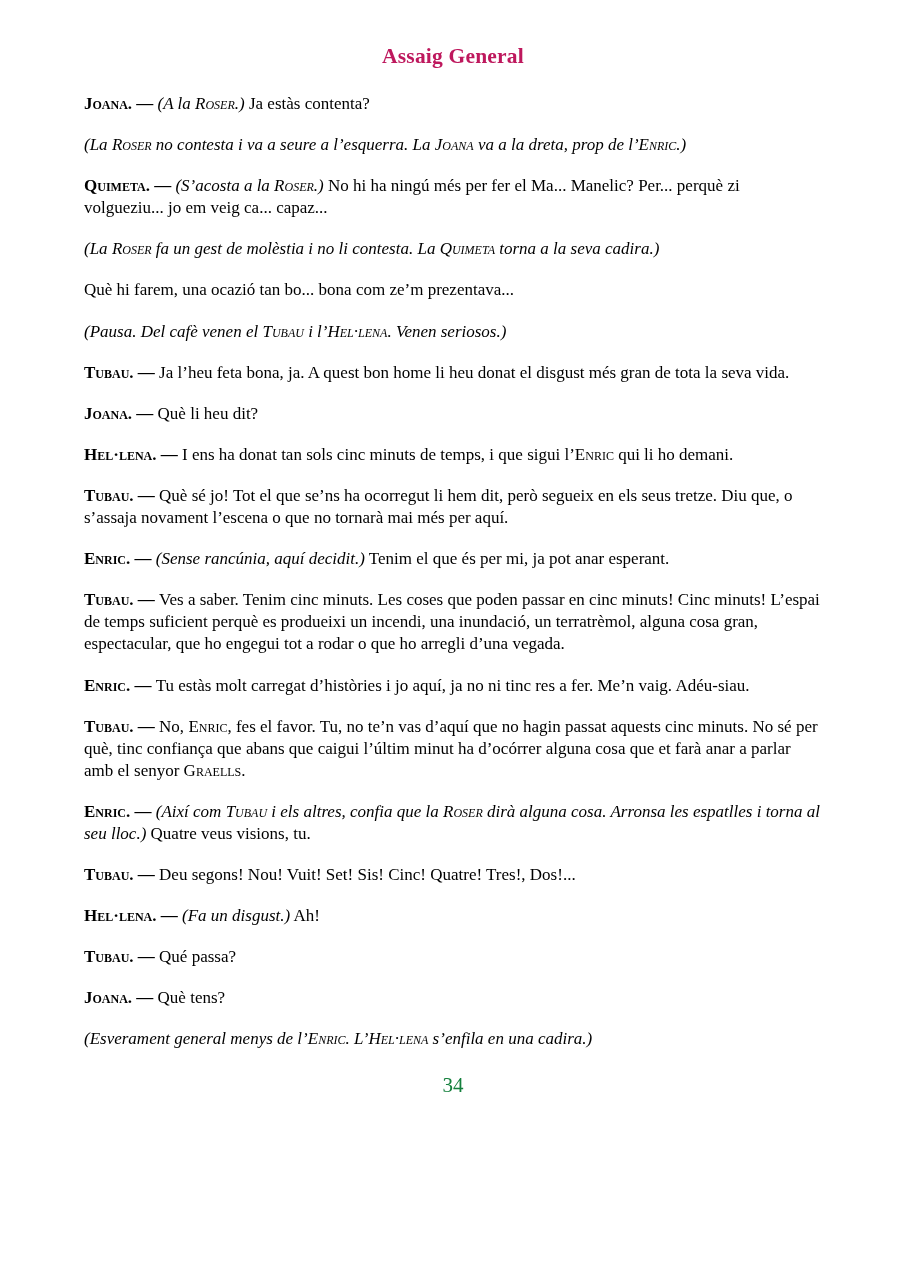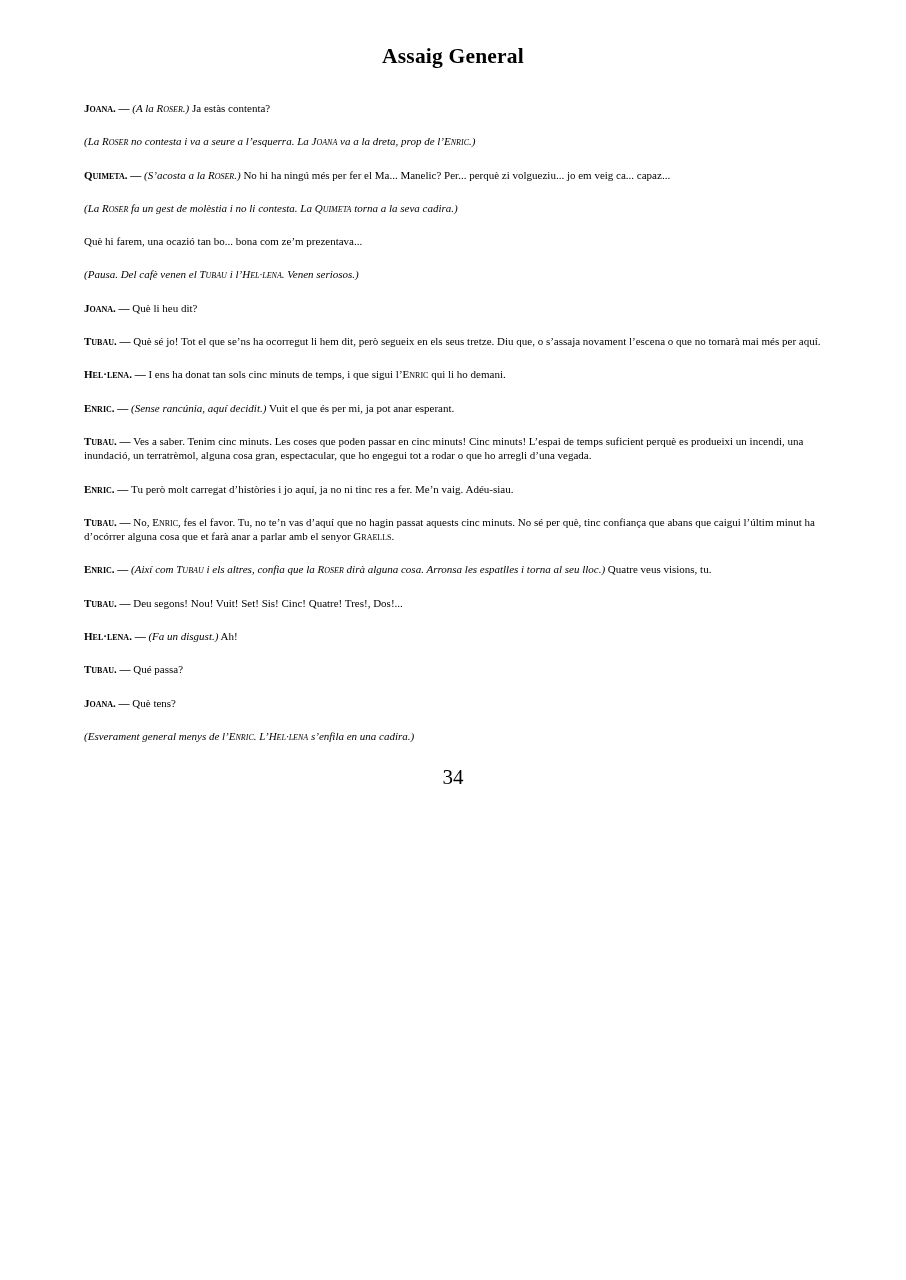--- a/index.html
+++ b/index.html
@@ -15,28 +15,28 @@
   }
   .page {
     width: 906px;
     min-height: 1280px;
     box-sizing: border-box;
     padding: 44px 84px 20px 84px;
     position: relative;
   }
   .doc-title {
     text-align: center;
-    color: #000000;
+    color: #be185d;
     font-weight: bold;
     font-size: 21.5px;
     letter-spacing: 0.2px;
-    margin: 0 0 32px 0;
+    margin: 0 0 24px 0;
   }
   .line {
-    font-size: 11px;
+    font-size: 17px;
     line-height: 1.30;
     margin: 0 0 19px 0;
     text-align: left;
   }
   .line:last-of-type {
     margin-bottom: 16px;
     font-family: Liberation Serif, serif;
   }
   
   .sc {
@@ -52,45 +52,46 @@
   }
   .stage {
     font-style: italic;
   }
   .stage .sc {
     font-style: italic;
     font-variant: small-caps;
   }
   .page-number {
     text-align: center;
-    color: #000000;
+    color: #15803d;
     font-size: 21px;
     margin-top: 22px;
   }
 </style>
 </head>
 <body>
 
 <div class="page">
 
   <h1 class="doc-title">Assaig General</h1>
 
   <div id="script-body">
       <p class="line"><span class="speaker"><span class="sc">Joana</span>.</span><span class="dash"> — </span><span class="stage">(A la <span class="sc">Roser</span>.)</span><span> Ja estàs contenta?</span></p>
       <p class="line"><span class="stage">(La <span class="sc">Roser</span> no contesta i va a seure a l’esquerra. La <span class="sc">Joana</span> va a la dreta, prop de l’<span class="sc">Enric</span>.)</span></p>
       <p class="line"><span class="speaker"><span class="sc">Quimeta</span>.</span><span class="dash"> — </span><span class="stage">(S’acosta a la <span class="sc">Roser</span>.)</span><span> No hi ha ningú més per fer el Ma... Manelic? Per... perquè zi volgueziu... jo em veig ca... capaz...</span></p>
       <p class="line"><span class="stage">(La <span class="sc">Roser</span> fa un gest de molèstia i no li contesta. La <span class="sc">Quimeta</span> torna a la seva cadira.)</span></p>
       <p class="line"><span>Què hi farem, una ocazió tan bo... bona com ze’m prezentava...</span></p>
       <p class="line"><span class="stage">(Pausa. Del cafè venen el <span class="sc">Tubau</span> i l’<span class="sc">Hel·lena</span>. Venen seriosos.)</span></p>
+      <p class="line"><span class="speaker"><span class="sc">Tubau</span>.</span><span class="dash"> — </span><span>Ja l’heu feta bona, ja. A quest bon home li heu donat el disgust més gran de tota la seva vida.</span></p>
       <p class="line"><span class="speaker"><span class="sc">Joana</span>.</span><span class="dash"> — </span><span>Què li heu dit?</span></p>
+      <p class="line"><span class="speaker"><span class="sc">Hel·lena</span>.</span><span class="dash"> — </span><span>I ens ha donat tan sols cinc minuts de temps, i que sigui l’<span class="sc">Enric</span> qui li ho demani.</span></p>
       <p class="line"><span class="speaker"><span class="sc">Tubau</span>.</span><span class="dash"> — </span><span>Què sé jo! Tot el que se’ns ha ocorregut li hem dit, però segueix en els seus tretze. Diu que, o s’assaja novament l’escena o que no tornarà mai més per aquí.</span></p>
-      <p class="line"><span class="speaker"><span class="sc">Hel·lena</span>.</span><span class="dash"> — </span><span>I ens ha donat tan sols cinc minuts de temps, i que sigui l’<span class="sc">Enric</span> qui li ho demani.</span></p>
-      <p class="line"><span class="speaker"><span class="sc">Enric</span>.</span><span class="dash"> — </span><span class="stage">(Sense rancúnia, aquí decidit.)</span><span> Vuit el que és per mi, ja pot anar esperant.</span></p>
+      <p class="line"><span class="speaker"><span class="sc">Enric</span>.</span><span class="dash"> — </span><span class="stage">(Sense rancúnia, aquí decidit.)</span><span> Tenim el que és per mi, ja pot anar esperant.</span></p>
       <p class="line"><span class="speaker"><span class="sc">Tubau</span>.</span><span class="dash"> — </span><span>Ves a saber. Tenim cinc minuts. Les coses que poden passar en cinc minuts! Cinc minuts! L’espai de temps suficient perquè es produeixi un incendi, una inundació, un terratrèmol, alguna cosa gran, espectacular, que ho engegui tot a rodar o que ho arregli d’una vegada.</span></p>
-      <p class="line"><span class="speaker"><span class="sc">Enric</span>.</span><span class="dash"> — </span><span>Tu però molt carregat d’històries i jo aquí, ja no ni tinc res a fer. Me’n vaig. Adéu-siau.</span></p>
+      <p class="line"><span class="speaker"><span class="sc">Enric</span>.</span><span class="dash"> — </span><span>Tu estàs molt carregat d’històries i jo aquí, ja no ni tinc res a fer. Me’n vaig. Adéu-siau.</span></p>
       <p class="line"><span class="speaker"><span class="sc">Tubau</span>.</span><span class="dash"> — </span><span>No, <span class="sc">Enric</span>, fes el favor. Tu, no te’n vas d’aquí que no hagin passat aquests cinc minuts. No sé per què, tinc confiança que abans que caigui l’últim minut ha d’ocórrer alguna cosa que et farà anar a parlar amb el senyor <span class="sc">Graells</span>.</span></p>
       <p class="line"><span class="speaker"><span class="sc">Enric</span>.</span><span class="dash"> — </span><span class="stage">(Així com <span class="sc">Tubau</span> i els altres, confia que la <span class="sc">Roser</span> dirà alguna cosa. Arronsa les espatlles i torna al seu lloc.)</span><span> Quatre veus visions, tu.</span></p>
       <p class="line"><span class="speaker"><span class="sc">Tubau</span>.</span><span class="dash"> — </span><span>Deu segons! Nou! Vuit! Set! Sis! Cinc! Quatre! Tres!, Dos!...</span></p>
       <p class="line"><span class="speaker"><span class="sc">Hel·lena</span>.</span><span class="dash"> — </span><span class="stage">(Fa un disgust.)</span><span> Ah!</span></p>
       <p class="line"><span class="speaker"><span class="sc">Tubau</span>.</span><span class="dash"> — </span><span>Qué passa?</span></p>
       <p class="line"><span class="speaker"><span class="sc">Joana</span>.</span><span class="dash"> — </span><span>Què tens?</span></p>
       <p class="line"><span class="stage">(Esverament general menys de l’<span class="sc">Enric</span>. L’<span class="sc">Hel·lena</span> s’enfila en una cadira.)</span></p>
     </div>
 
   <div class="page-number">34</div>

